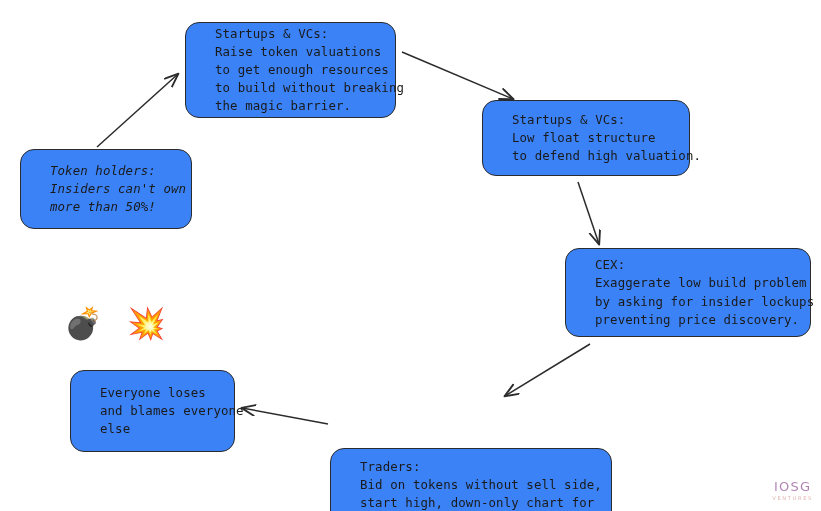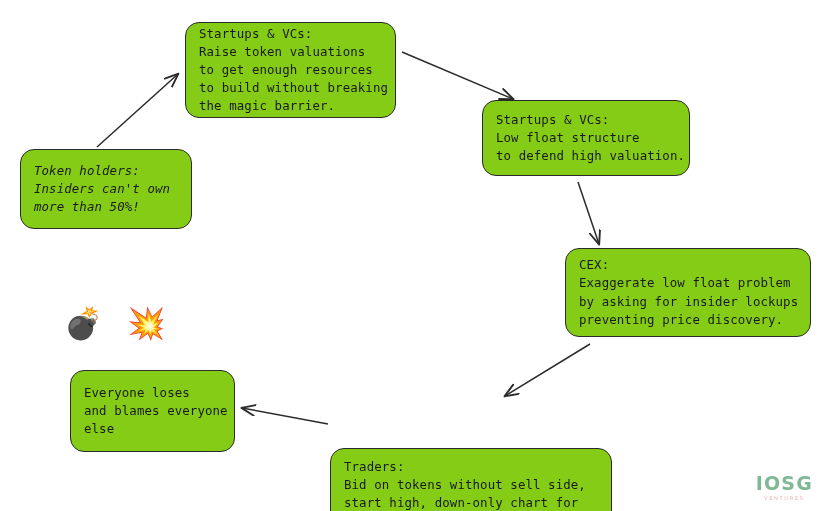--- a/index.html
+++ b/index.html
@@ -13,29 +13,29 @@
     height: 511px;
     background: #ffffff;
     overflow: hidden;
     font-family: "DejaVu Sans Mono", "Liberation Mono", monospace;
   }
   .node {
     position: absolute;
     box-sizing: border-box;
     border: 1.6px solid #2b2b2b;
     border-radius: 14px;
-    background: #84cc16;
+    background: #3b82f6;
     color: #1a1a1a;
     font-size: 12.4px;
     line-height: 18.2px;
     letter-spacing: 0.1px;
     white-space: pre;
     display: flex;
     align-items: center;
-    padding: 6px 13px;
+    padding: 6px 29px;
   }
   .node .txt { display: block; }
 
   #arrow-layer {
     position: absolute;
     left: 0;
     top: 0;
     width: 821px;
     height: 511px;
     pointer-events: none;
@@ -55,24 +55,24 @@
   .watermark {
     position: absolute;
     right: 8px;
     bottom: 10px;
     text-align: center;
     opacity: 0.55;
     user-select: none;
   }
   .wm-main {
     font-family: "DejaVu Sans", "Liberation Sans", sans-serif;
-    font-weight: bold;
-    font-size: 19px;
+    font-weight: normal;
+    font-size: 13px;
     letter-spacing: 1.2px;
-    color: #15803d;
+    color: #701a75;
   }
   .wm-sub {
     font-family: "DejaVu Sans", "Liberation Sans", sans-serif;
     font-size: 5.2px;
     letter-spacing: 1.6px;
     color: #c4756b;
     margin-top: 1px;
   }
 </style>
 </head>
@@ -108,21 +108,21 @@
   </div>
 
   <div class="node" style="left:482px; top:100px; width:208px; height:76px;">
     <span class="txt">Startups &amp; VCs:
 Low float structure
 to defend high valuation.</span>
   </div>
 
   <div class="node" style="left:565px; top:248px; width:246px; height:89px;">
     <span class="txt">CEX:
-Exaggerate low float problem
+Exaggerate low build problem
 by asking for insider lockups
 preventing price discovery.</span>
   </div>
 
   <div class="node" style="left:330px; top:400px; width:282px; height:92px;margin-top:48px;">
     <span class="txt">Traders:
 Bid on tokens without sell side,
 start high, down-only chart for
 years to come.</span>
   </div>

